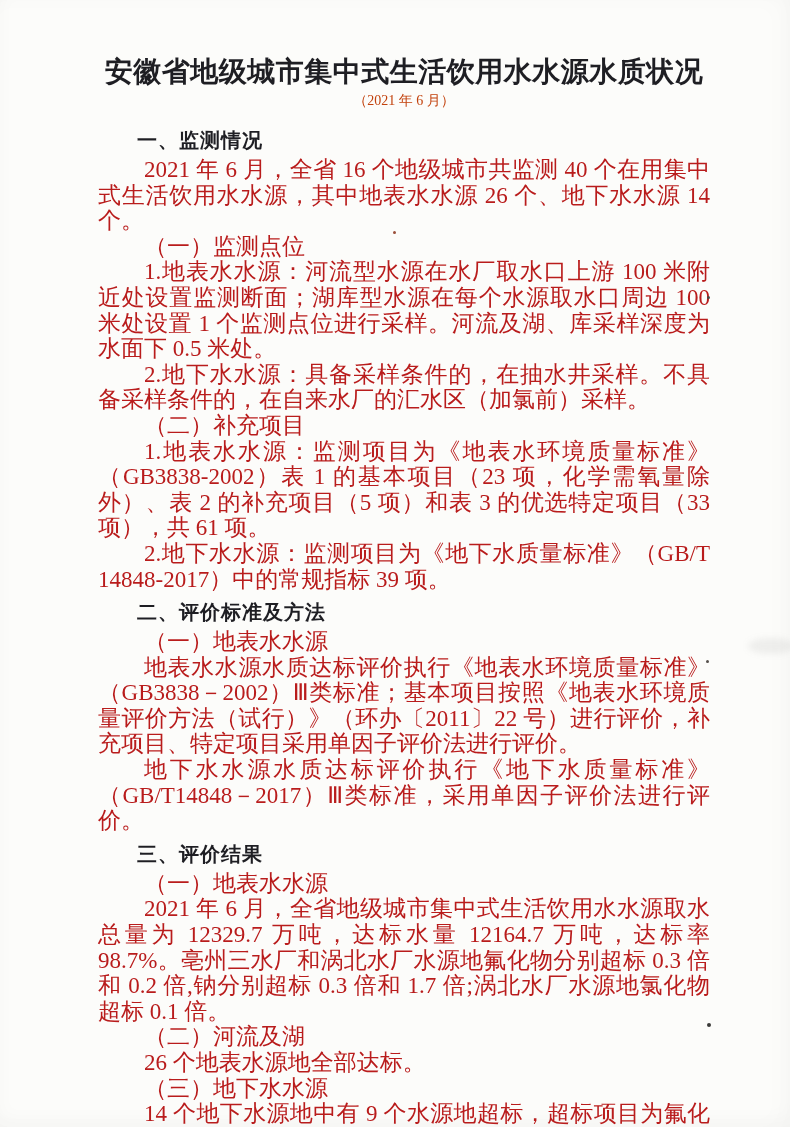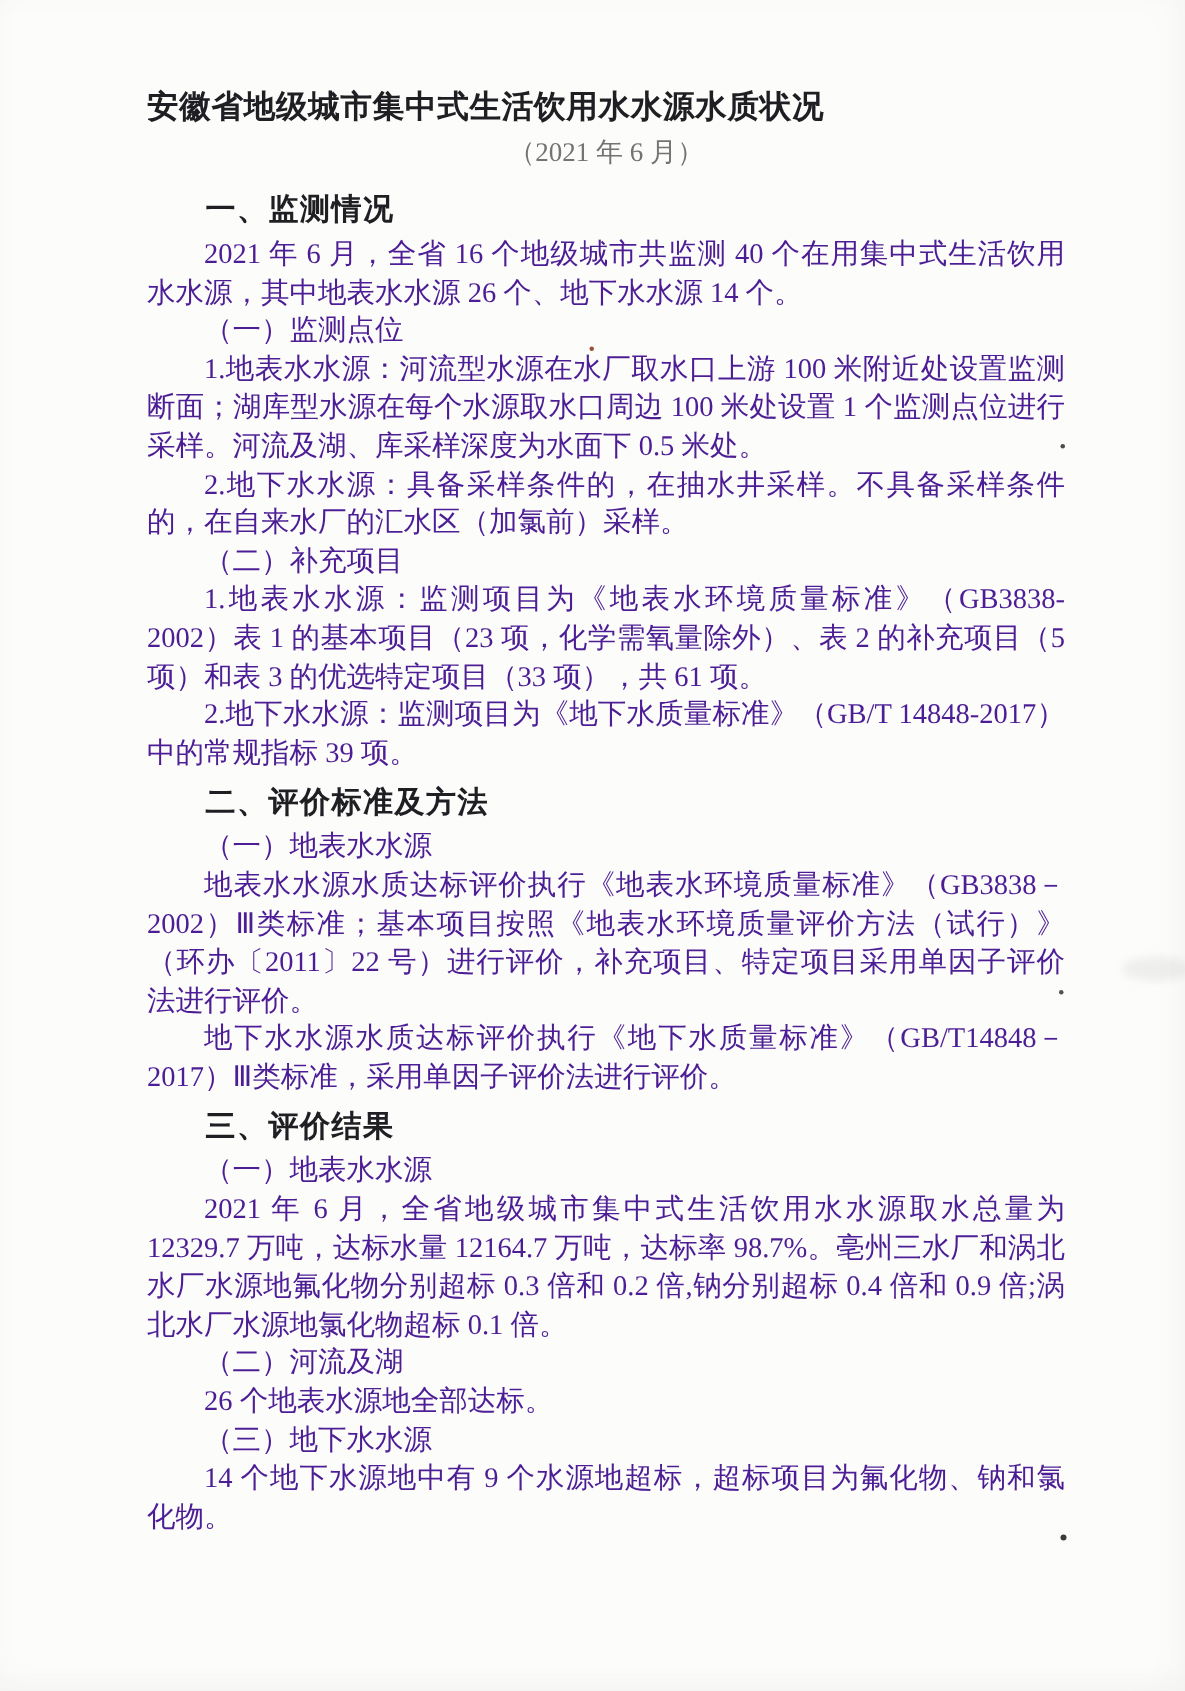--- a/index.html
+++ b/index.html
@@ -19,48 +19,49 @@
     font-family: "Liberation Serif", serif;
     color: #2a2a2e;
   }
   .doc {
     padding: 59px 80px 0 98px;
   }
   .title {
     margin: 0;
     font-family: "Liberation Sans", sans-serif;
     font-weight: bold;
-    font-size: 21px;
+    font-size: 28px;
     line-height: 26px;
     letter-spacing: 0.5px;
+    text-align: center;
     color: #1e1e23;
   }
   .subtitle {
     margin: 4px 0 14px 0;
-    font-size: 18px;
+    font-size: 14px;
     line-height: 24px;
     text-align: center;
-    color: #737373;
+    color: #c2410c;
   }
   h2.sec-heading {
     margin: 7px 0 3px 0;
     padding-left: 39px;
     font-family: "Liberation Sans", sans-serif;
     font-weight: bold;
     font-size: 20px;
     line-height: 27px;
     letter-spacing: 1px;
     color: #1e1e23;
   }
   p.body-p, p.subhead {
     margin: 0;
-    font-size: 19px;
+    font-size: 23px;
     line-height: 25.6px;
     text-indent: 2em;
-    color: #4c1d95;
+    color: #b91c1c;
   }
   p.body-p {
     text-align: justify;
   }
   .speck {
     position: absolute;
     border-radius: 50%;
   }
   .smudge {
     position: absolute;
@@ -91,21 +92,21 @@
     <p class="body-p">1.地表水水源：监测项目为《地表水环境质量标准》（GB3838-2002）表 1 的基本项目（23 项，化学需氧量除外）、表 2 的补充项目（5 项）和表 3 的优选特定项目（33 项），共 61 项。</p>
     <p class="body-p">2.地下水水源：监测项目为《地下水质量标准》（GB/T 14848-2017）中的常规指标 39 项。</p>
 
     <h2 class="sec-heading">二、评价标准及方法</h2>
     <p class="subhead">（一）地表水水源</p>
     <p class="body-p">地表水水源水质达标评价执行《地表水环境质量标准》（GB3838－2002）Ⅲ类标准；基本项目按照《地表水环境质量评价方法（试行）》（环办〔2011〕22 号）进行评价，补充项目、特定项目采用单因子评价法进行评价。</p>
     <p class="body-p">地下水水源水质达标评价执行《地下水质量标准》（GB/T14848－2017）Ⅲ类标准，采用单因子评价法进行评价。</p>
 
     <h2 class="sec-heading">三、评价结果</h2>
     <p class="subhead">（一）地表水水源</p>
-    <p class="body-p">2021 年 6 月，全省地级城市集中式生活饮用水水源取水总量为 12329.7 万吨，达标水量 12164.7 万吨，达标率 98.7%。亳州三水厂和涡北水厂水源地氟化物分别超标 0.3 倍和 0.2 倍,钠分别超标 0.4 倍和 0.9 倍;涡北水厂水源地氯化物超标 0.1 倍。</p>
+    <p class="body-p">2021 年 6 月，全省地级城市集中式生活饮用水水源取水总量为 12329.7 万吨，达标水量 12164.7 万吨，达标率 98.7%。亳州三水厂和涡北水厂水源地氟化物分别超标 0.3 倍和 0.2 倍,钠分别超标 0.3 倍和 1.7 倍;涡北水厂水源地氯化物超标 0.1 倍。</p>
     <p class="subhead">（二）河流及湖</p>
     <p class="body-p">26 个地表水源地全部达标。</p>
     <p class="subhead">（三）地下水水源</p>
     <p class="body-p">14 个地下水源地中有 9 个水源地超标，超标项目为氟化物、钠和氯化物。</p>
 
   </div>
 
   <div class="smudge"></div>
   <div id="specks">
       <div class="speck" style="left: 707px; top: 296px; width: 3px; height: 3px; background: rgb(74, 74, 72);"></div>

